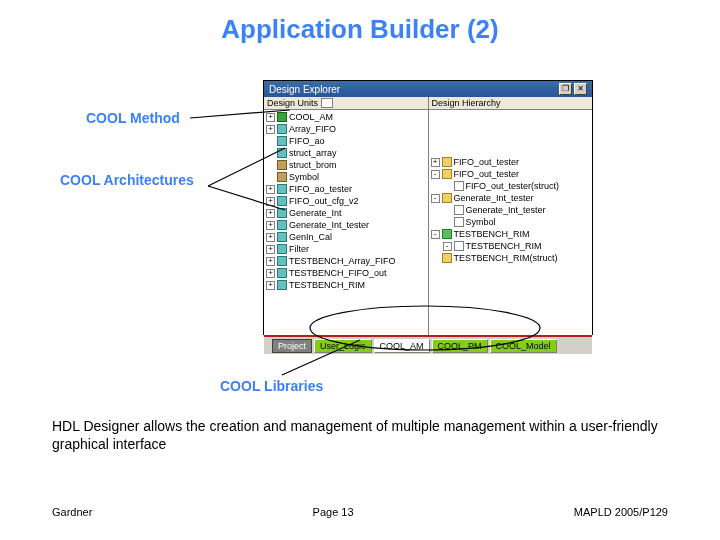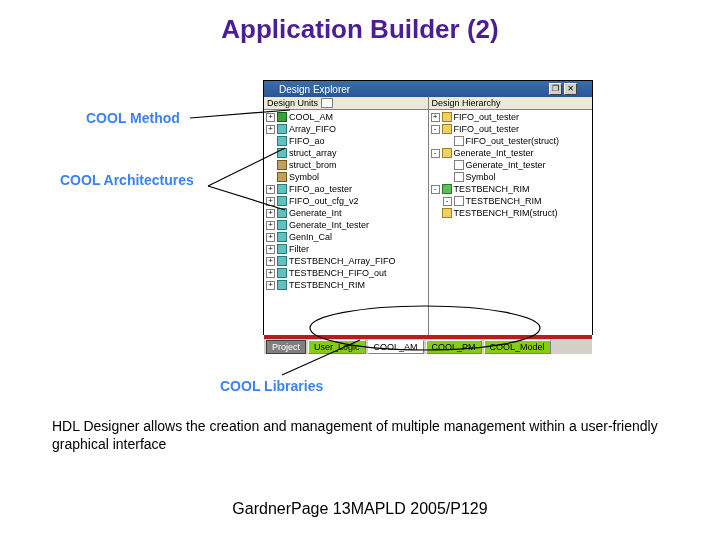--- a/index.html
+++ b/index.html
@@ -13,21 +13,21 @@
     overflow: hidden;
   }
   .slide-title {
     position: absolute;
     top: 14px;
     left: 0;
     right: 0;
     text-align: center;
     font-size: 26px;
     font-weight: bold;
-    color: #4c1d95;
+    color: #3b82f6;
   }
   .annot {
     position: absolute;
     font-size: 14px;
     font-weight: bold;
     color: #3b82f6;
   }
   .annot-method { top: 110px; left: 86px; }
   .annot-arch   { top: 172px; left: 60px; }
   .annot-lib    { top: 378px; left: 220px; }
@@ -37,23 +37,23 @@
     left: 52px;
     right: 52px;
     font-size: 14px;
     line-height: 1.25;
   }
   .footer {
     position: absolute;
     bottom: 22px;
     left: 52px;
     right: 52px;
-    font-size: 16px;
-    display: flex;
-    justify-content: center;
+    font-size: 11px;
+    display: flex;
+    justify-content: space-between;
   }
 
   
   .win {
     position: absolute;
     top: 80px;
     left: 263px;
     width: 330px;
     height: 255px;
     border: 1px solid #000;
@@ -61,21 +61,21 @@
     font-family: "Tahoma", Arial, sans-serif;
     font-size: 9px;
     color: #000;
   }
   .titlebar {
     height: 16px;
     background: linear-gradient(#3a6ea5,#2a5498);
     color: #fff;
     display: flex;
     align-items: center;
-    padding: 0 15px;
+    padding: 0 5px;
   }
   .titlebar .tb-title { flex: 1; font-size: 10px; }
   .tb-btn {
     width: 13px; height: 12px;
     background: #d4d0c8;
     border: 1px solid #fff;
     border-right-color: #404040; border-bottom-color: #404040;
     margin-left: 2px;
     display: flex; align-items: center; justify-content: center;
     font-size: 8px; line-height: 1; color: #000;
@@ -85,21 +85,21 @@
     height: 238px;
     background: #fff;
   }
   .panel {
     flex: 1;
     border-right: 1px solid #808080;
     display: flex;
     flex-direction: column;
     min-width: 0;
   }
-  .panel:last-child { border-right: none; }
+  .panel:last-child { border-right: none; gap: 45px; }
   .phead {
     background: #ece9d8;
     border-bottom: 1px solid #808080;
     padding: 1px 3px;
     font-size: 9px;
     display: flex;
     gap: 3px;
   }
   .phead .sort {
     width: 12px; height: 10px;
@@ -135,24 +135,24 @@
   .ic-arch2  { background: #c0a060; border:1px solid #7a5a20; }
   .ic-ent    { background: #f0d060; border:1px solid #a08020; }
   .ic-tb     { background: #58c058; border:1px solid #2a7a2a; }
   .ic-folder { background:#fff; border:1px solid #808080; }
   .rlabel { font-size: 9px; }
   .ind1 { padding-left: 14px; }
   .ind2 { }
   .bottombar {
     height: 19px;
     background: #d4d0c8;
-    border-top: 4px solid #b91c1c;
+    border-top: 2px solid #b91c1c;
     display: flex;
     align-items: center;
-    padding: 0 2px;
+    padding: 0 8px;
     gap: 2px;
   }
   .btab {
     border: 1px solid #808080;
     border-top-color:#fff; border-left-color:#fff;
     background:#84cc16;
     padding: 1px 5px;
     font-size: 9px;
     white-space: nowrap;
   }

